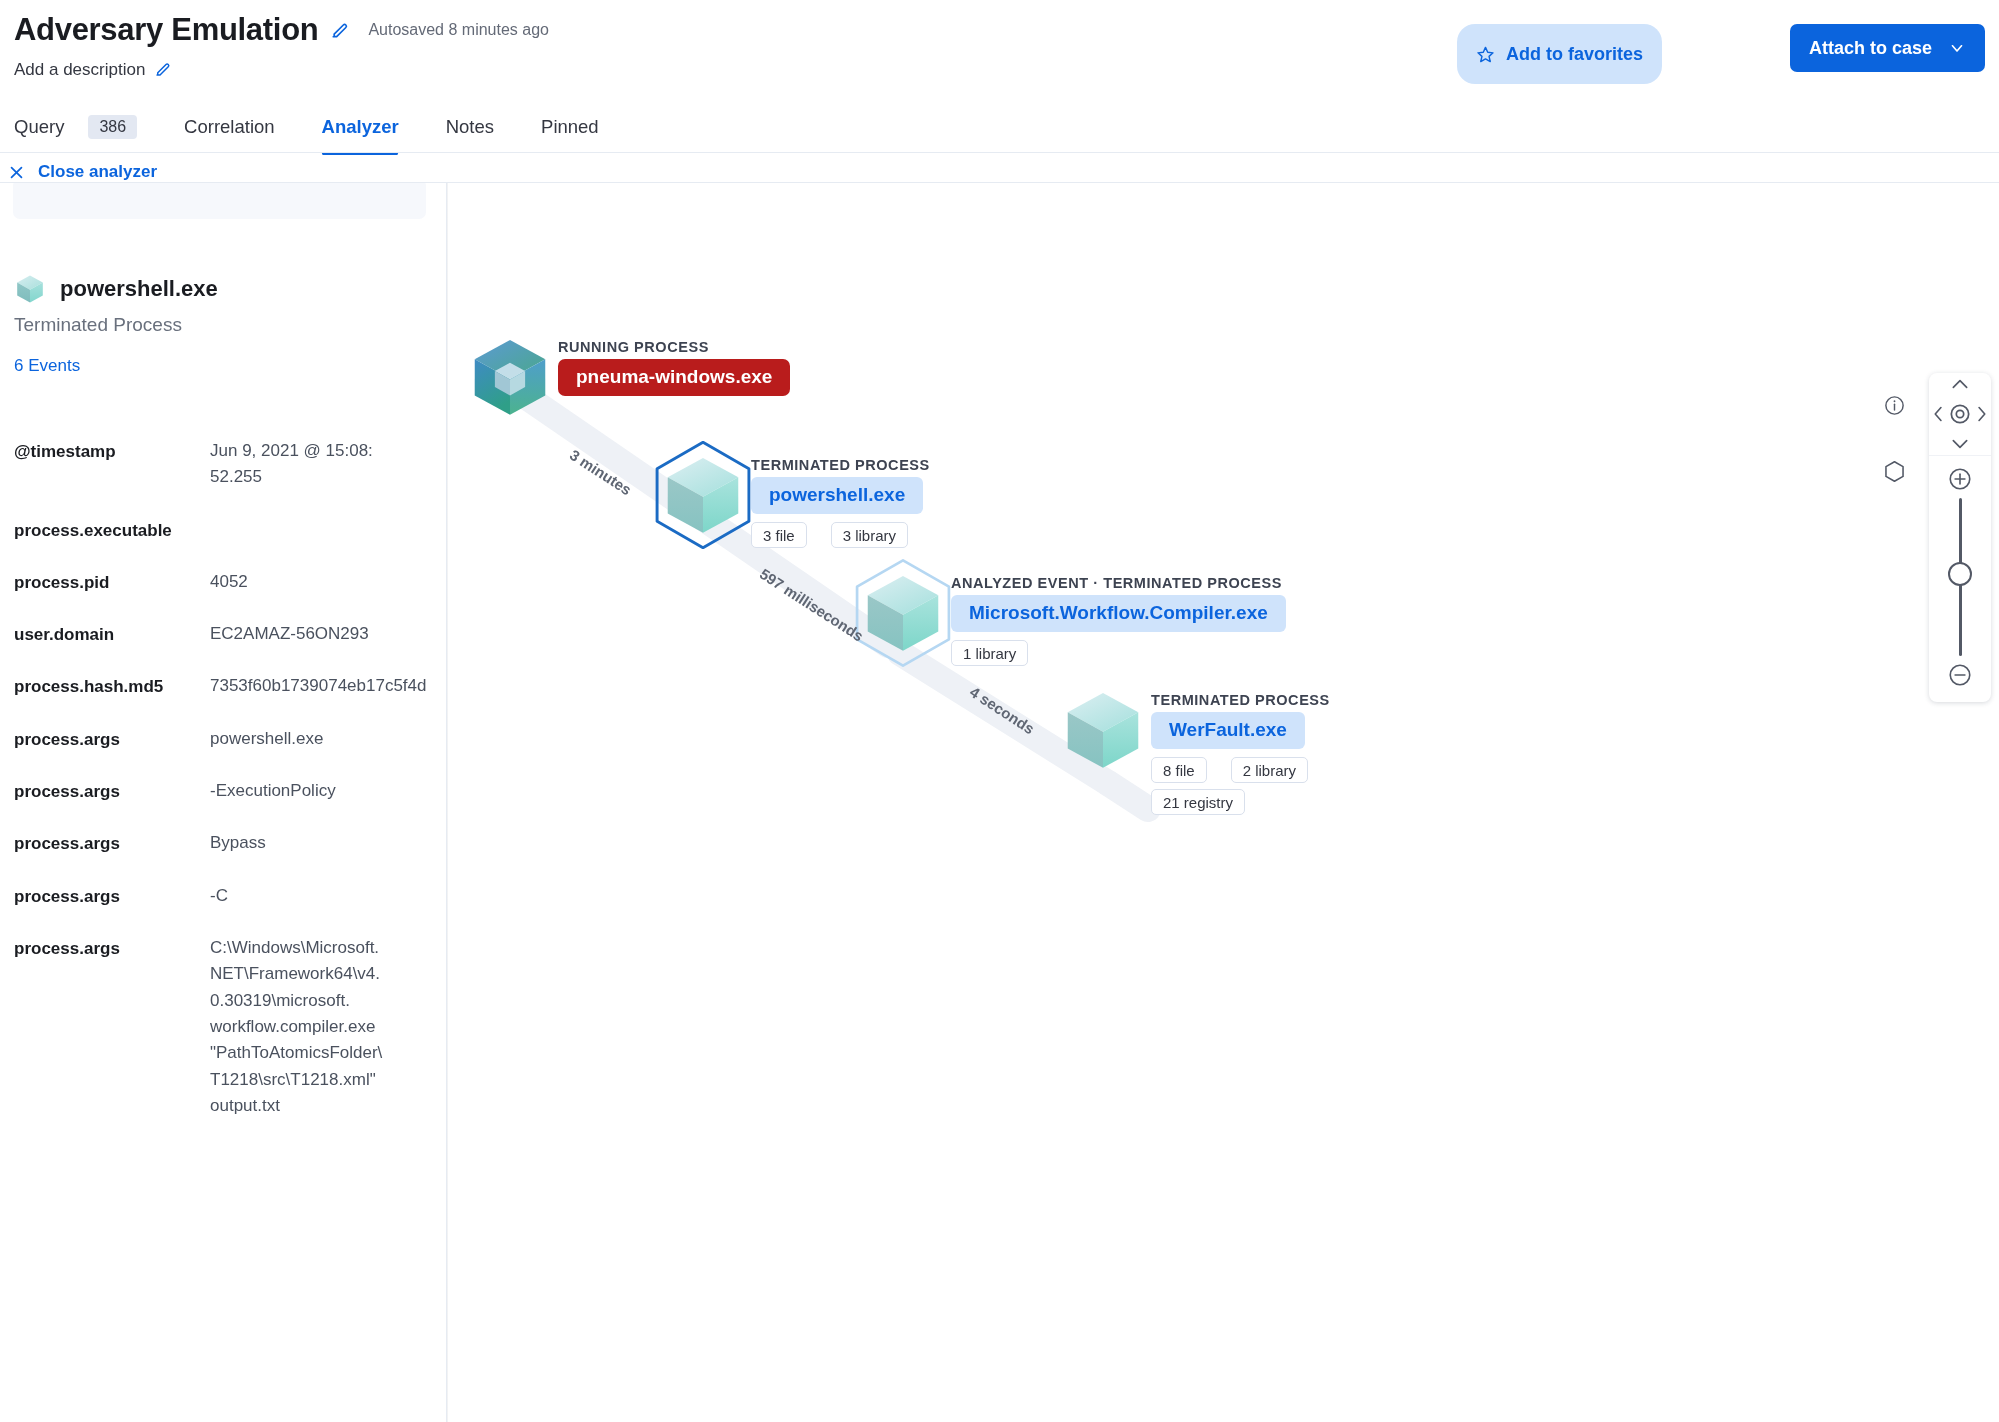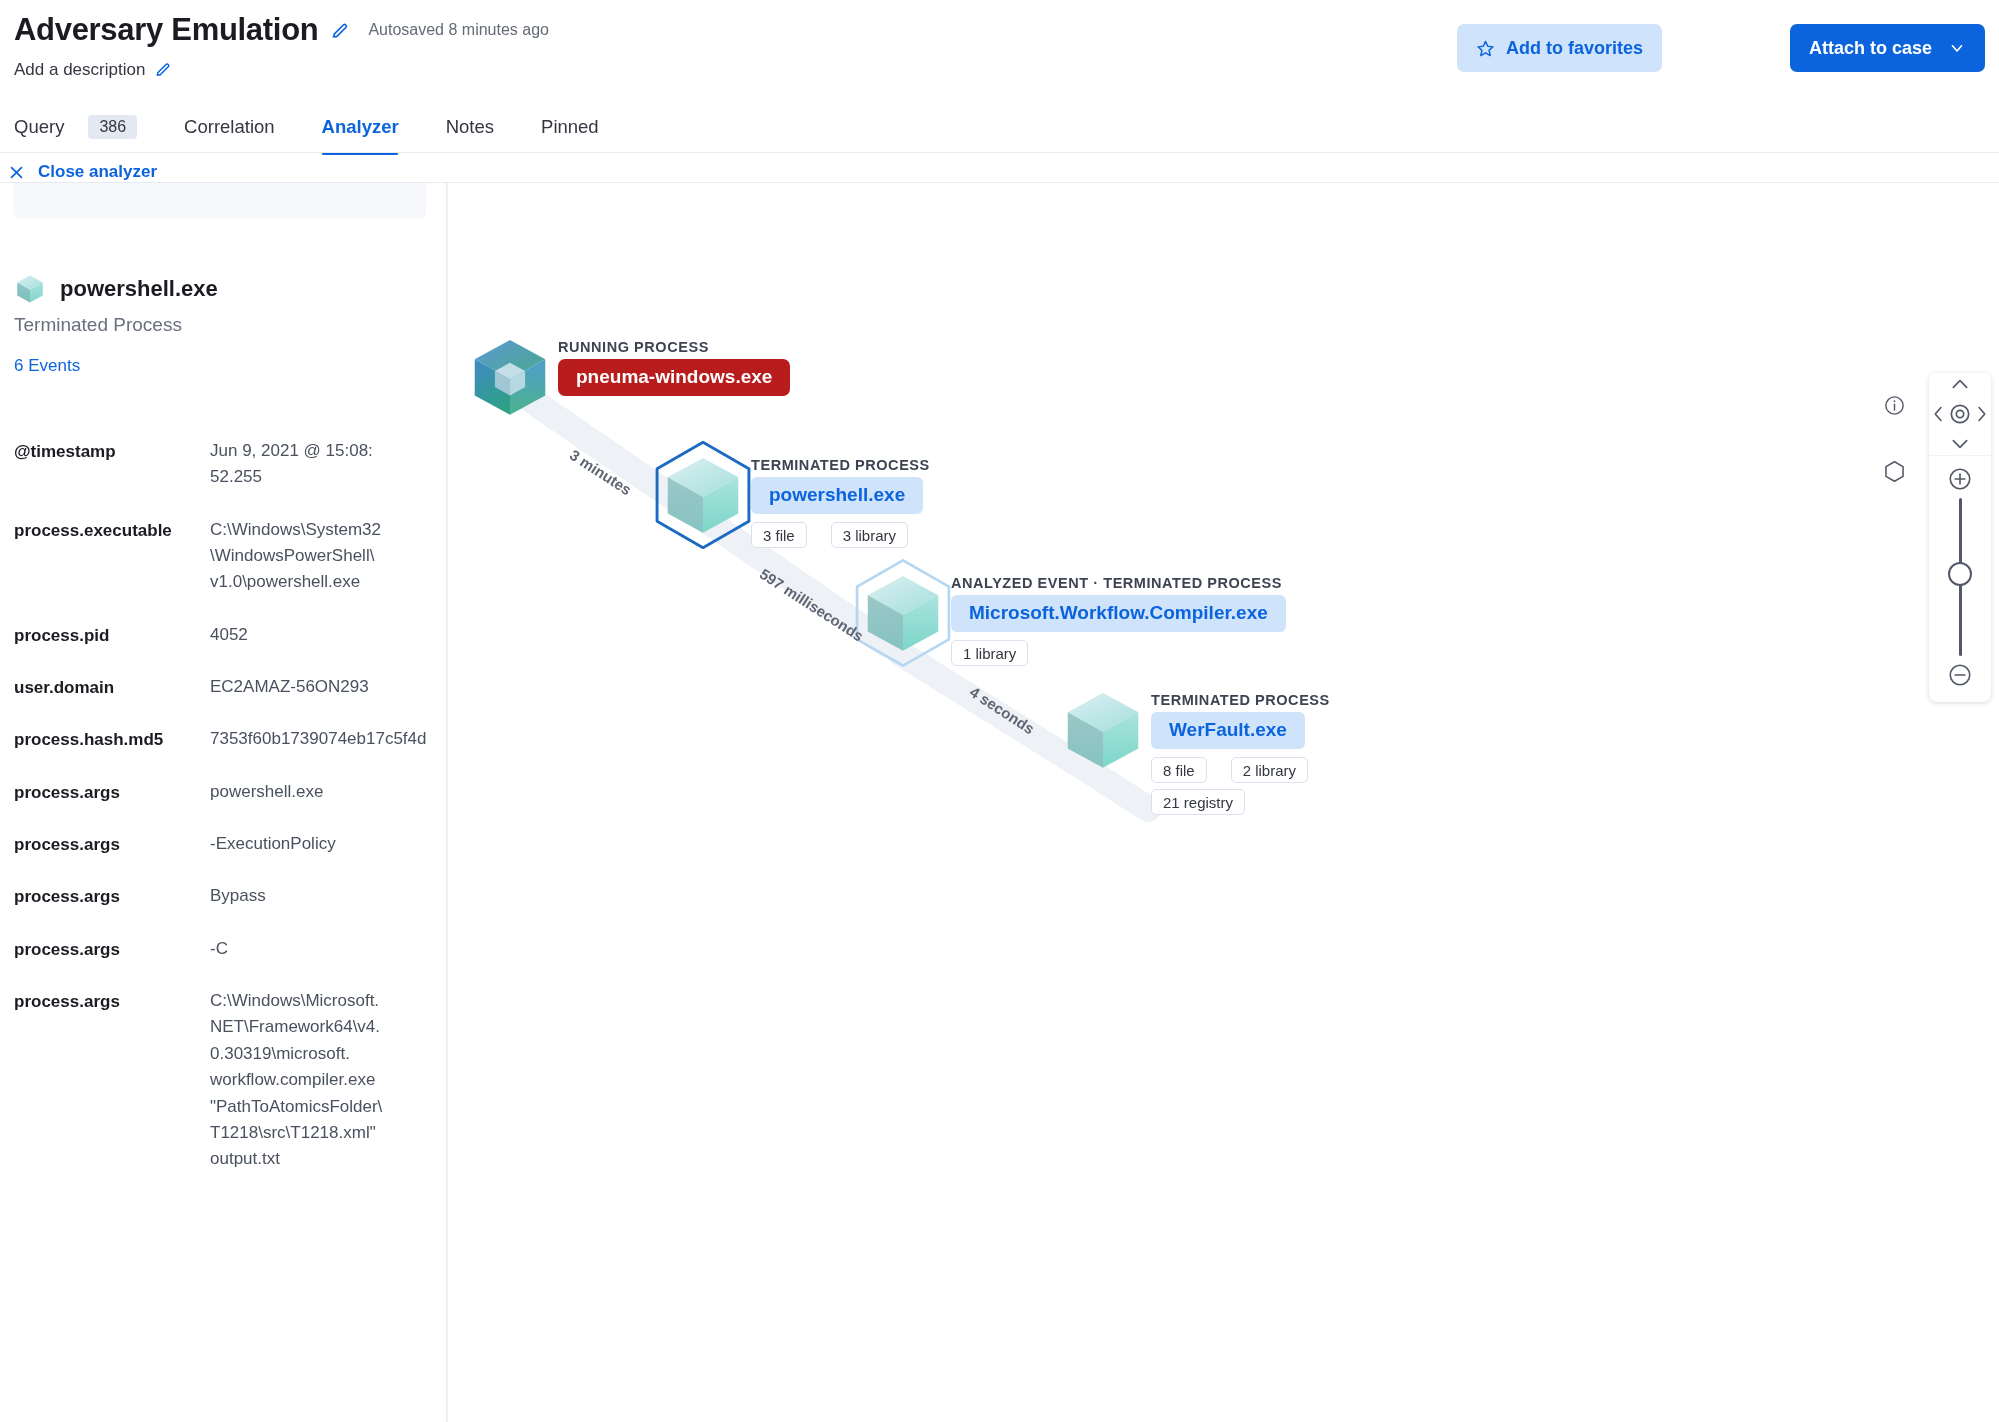--- a/index.html
+++ b/index.html
@@ -50,22 +50,22 @@
   .tab-badge {
     background:#e3e8f2; color:#343741; font-size:16px; font-weight:400;
     border-radius:4px; padding:4px 11px; line-height:1;
   }
   .tabs-underline {
     position:absolute; left:0; top:152px; width:1999px; height:1px; background:#e6ebf2;
   }
 
   .btn-favorites {
     position:absolute; right:337px; top:24px;
-    height:48px; display:flex; align-items:center; gap:11px;
-    background:#cfe3fb; color:#0b64dd; border:none; border-radius:7px;
+    height:60px; display:flex; align-items:center; gap:11px;
+    background:#cfe3fb; color:#0b64dd; border:none; border-radius:18px;
     padding: 0 19px; font-size:18px; font-weight:600; cursor:pointer;
     font-family:"Liberation Sans", sans-serif;
   }
   .btn-attach {
     position:absolute; right:14px; top:24px;
     height:48px; display:flex; align-items:center; gap:16px;
     background:#0b64dd; color:#fff; border:none; border-radius:7px;
     padding: 0 19px; font-size:18px; font-weight:600; cursor:pointer;
     font-family:"Liberation Sans", sans-serif;
   }
@@ -312,23 +312,20 @@
       </div>
 
       <div class="fields" id="fields-container">
           <div class="field-row">
             <div class="field-key">@timestamp</div>
             <div class="field-val">Jun 9, 2021 @ 15:08:
 52.255</div>
           </div>
           <div class="field-row">
             <div class="field-key">process.executable</div>
-            <div class="field-val">C:\Windows\System32
-\WindowsPowerShell\
-v1.0\powershell.exe</div>
           </div>
           <div class="field-row">
             <div class="field-key">process.pid</div>
             <div class="field-val">4052</div>
           </div>
           <div class="field-row">
             <div class="field-key">user.domain</div>
             <div class="field-val">EC2AMAZ-56ON293</div>
           </div>
           <div class="field-row">

